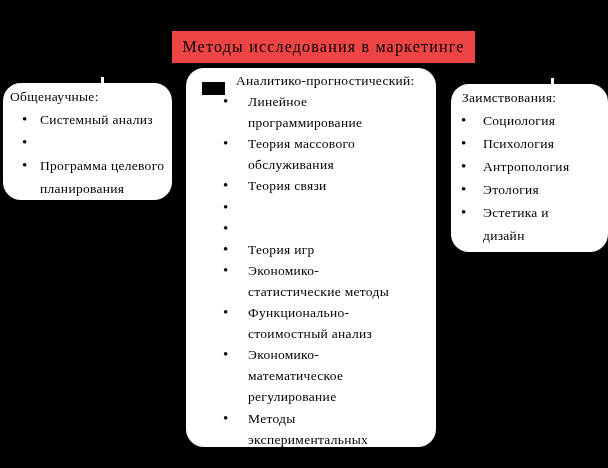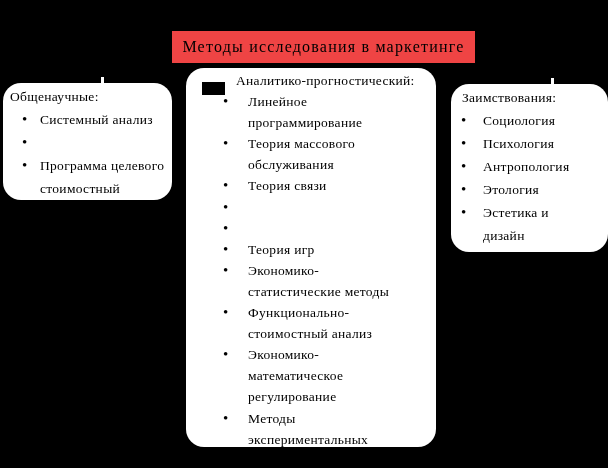--- a/index.html
+++ b/index.html
@@ -75,21 +75,21 @@
   <div class="item">
     <span class="bullet">•</span>
     <span class="item-text">Системный анализ</span>
   </div>
   <div class="item">
     <span class="bullet">•</span>
   </div>
   <div class="item">
     <span class="bullet">•</span>
     <span class="item-text">Программа целевого
-стоимостный</span>
+планирования</span>
   </div>
 </div>
 
 <div class="abs cat-box box-mid">
   <div class="box-title">Аналитико-прогностический:</div>
   <div class="item">
     <span class="bullet">•</span>
     <span class="item-text">Линейное
 программирование</span>
   </div>

